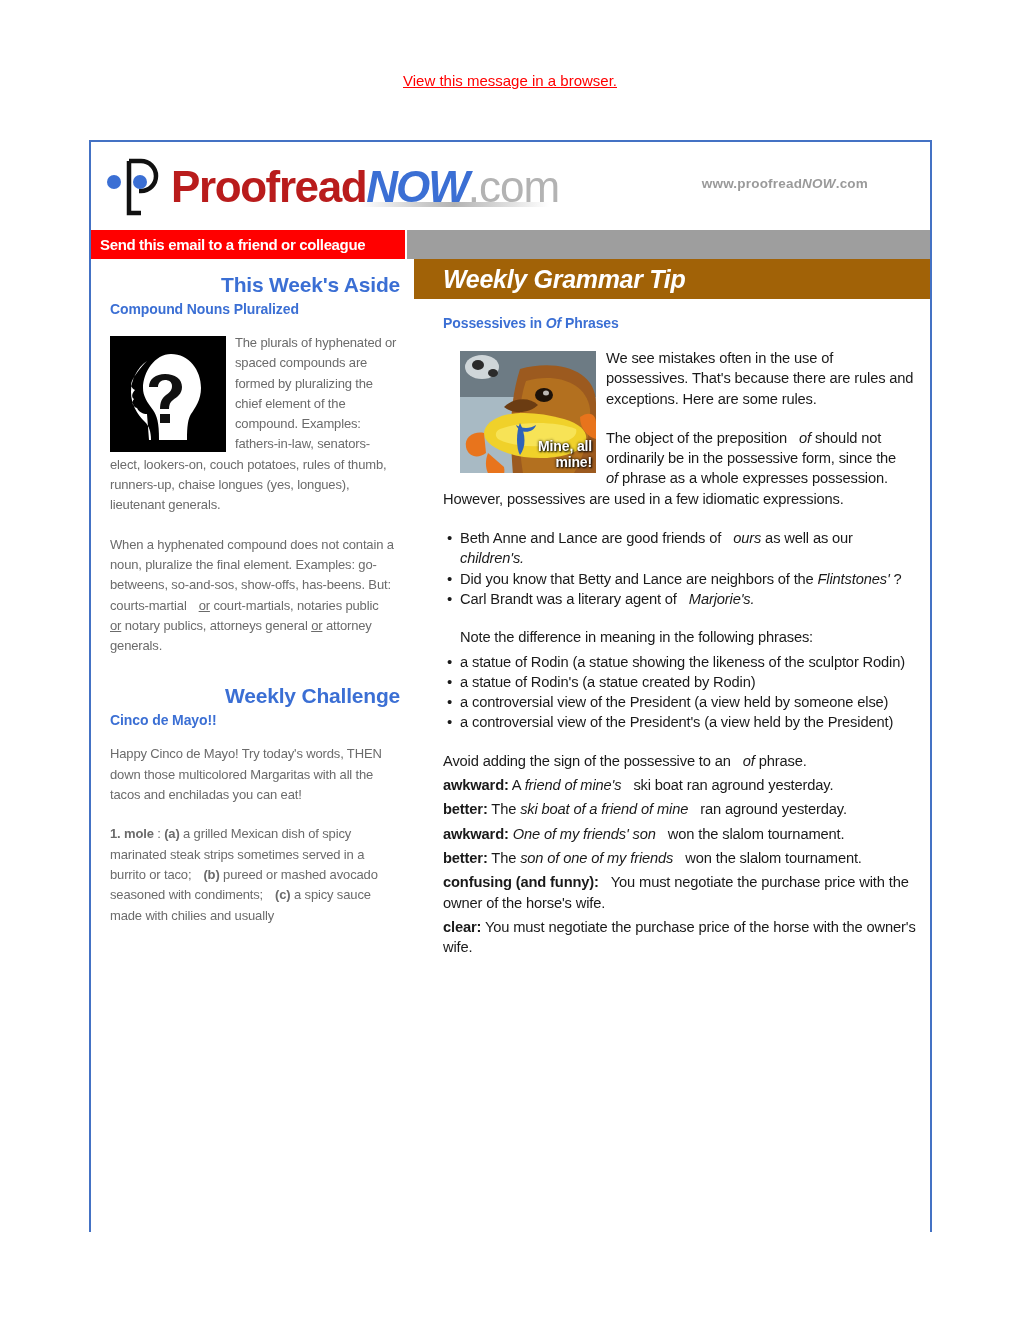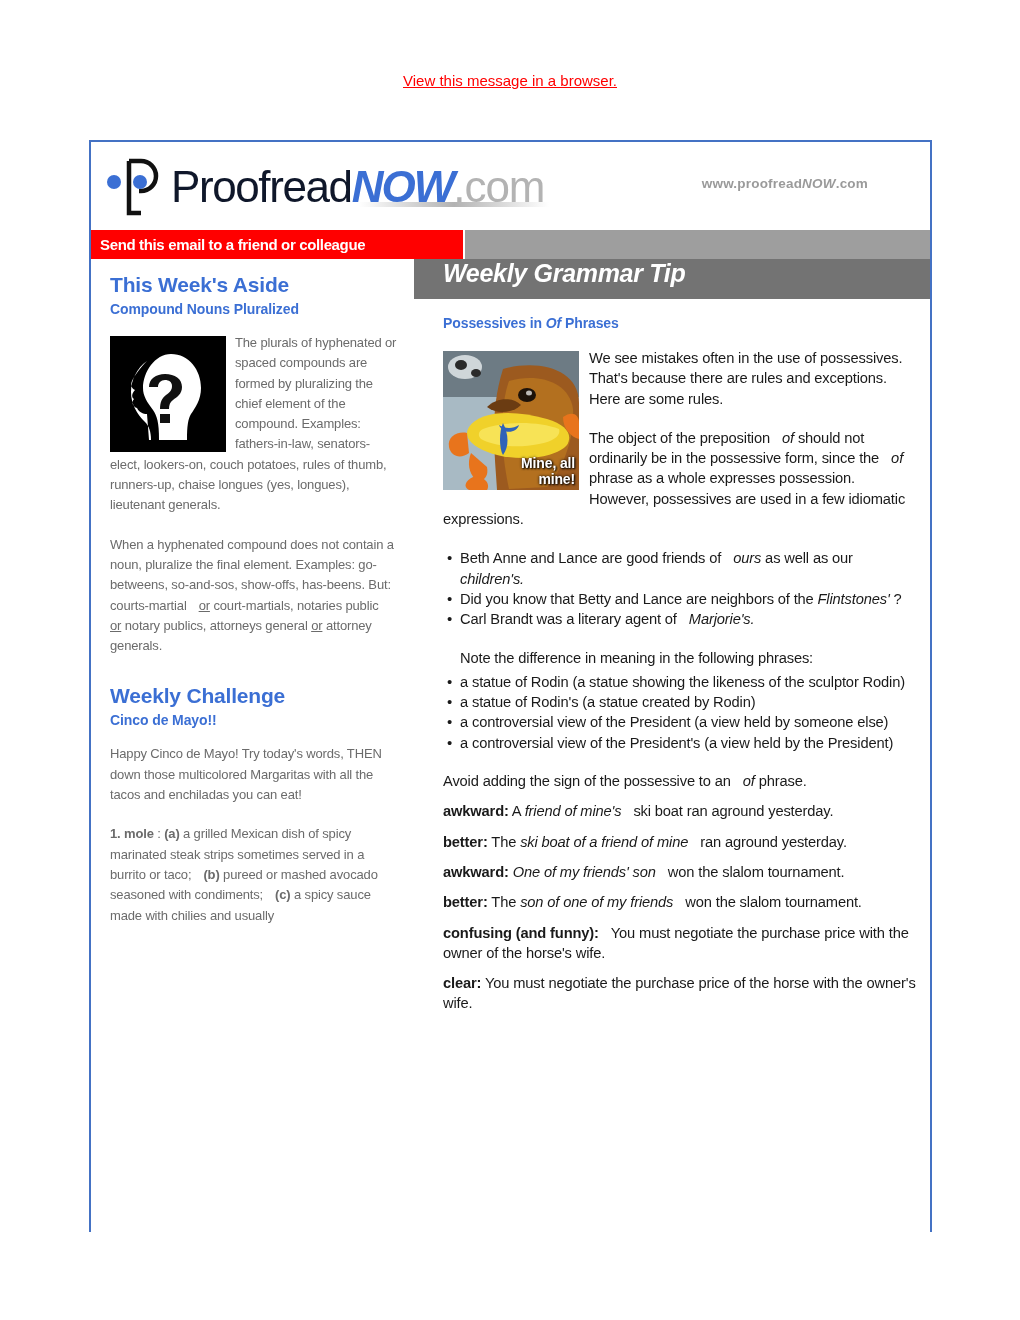--- a/index.html
+++ b/index.html
@@ -51,21 +51,21 @@
     width:66px;height:62px;
     flex:0 0 auto;
   }
   .logo-word{
     font-size:44px;
     line-height:44px;
     letter-spacing:-1.4px;
     white-space:nowrap;
     font-family:"Liberation Sans", sans-serif;
   }
-  .logo-word .pf{color:#0f172a;font-weight:400;}
+  .logo-word .pf{color:#b91c1c;font-weight:700;}
   .logo-word .now{color:#3B6FD4;font-weight:bold;font-style:italic;letter-spacing:-2px;}
   .logo-word .dotcom{color:#b3b3b3;font-weight:400;letter-spacing:-1px;}
   .logo-shadow{
     position:absolute;
     left:268px;top:60px;
     width:190px;height:5px;
     background:linear-gradient(to right,rgba(190,190,190,0),rgba(165,165,165,.85),rgba(190,190,190,0));
   }
   .masthead-url{
     position:absolute;
@@ -77,21 +77,21 @@
     white-space:nowrap;
   }
   .masthead-url i{font-style:italic;}
   
   .strip{
     height:29px;
     display:flex;
     background:#ffffff;
   }
   .strip-red{
-    width:372px;
+    width:314px;
     background:#FF0000;
     color:#ffffff;
     font-size:15px;
     font-weight:bold;
     letter-spacing:-.35px;
     display:flex;align-items:center;
     padding-left:9px;
     box-sizing:border-box;
     white-space:nowrap;
   }
@@ -108,20 +108,21 @@
     width:516px;
     box-sizing:border-box;
   }
   
   h2.section-head{
     margin:0 0 4px 0;
     font-size:21px;
     color:#3B6FD4;
     font-weight:bold;
     letter-spacing:-.2px;
+    text-align:right;
   }
   h3.section-sub{
     margin:0 0 16px 0;
     font-size:14px;
     color:#3B6FD4;
     font-weight:bold;
     letter-spacing:-.1px;
   }
   .body-left{
     font-size:13px;
@@ -140,23 +141,23 @@
   }
   .qmark-head{
     position:absolute;
     left:17px;top:16px;
     width:78px;height:90px;
   }
   .body-left u{text-decoration:underline;}
   .sp{display:inline-block;width:12px;}
   
   .tip-banner{
-    background:#737373;
+    background:#a16207;
     height:40px;
-    display:flex;
+    display:flex;align-items:center;
     padding-left:29px;
     box-sizing:border-box;
   }
   .tip-banner span{
     color:#ffffff;
     font-size:25px;
     font-weight:bold;
     font-style:italic;
     letter-spacing:-.3px;
   }
@@ -169,25 +170,25 @@
     letter-spacing:-.1px;
   }
   .right-sub i{font-style:italic;}
   .body-right{
     font-size:14.7px;
     line-height:20.3px;
     color:#1a1a1a;
     letter-spacing:-.15px;
   }
   .body-right p{margin:0 0 19px 0;}
-  .body-right p.tight{margin:10px 0 4px 0;}
+  .body-right p.tight{margin:4px 0 4px 0;}
   .dog-img{
     float:left;
-    width:136px;height:139px;
-    margin:3px 10px 2px 0;
+    width:136px;height:122px;
+    margin:3px 10px 2px 17px;
     position:relative;
     overflow:hidden;
     background:#4d7c0f;
   }
   .dog-cap{
     position:absolute;
     right:4px;bottom:3px;
     color:#fff;
     font-size:14px;
     font-weight:bold;

